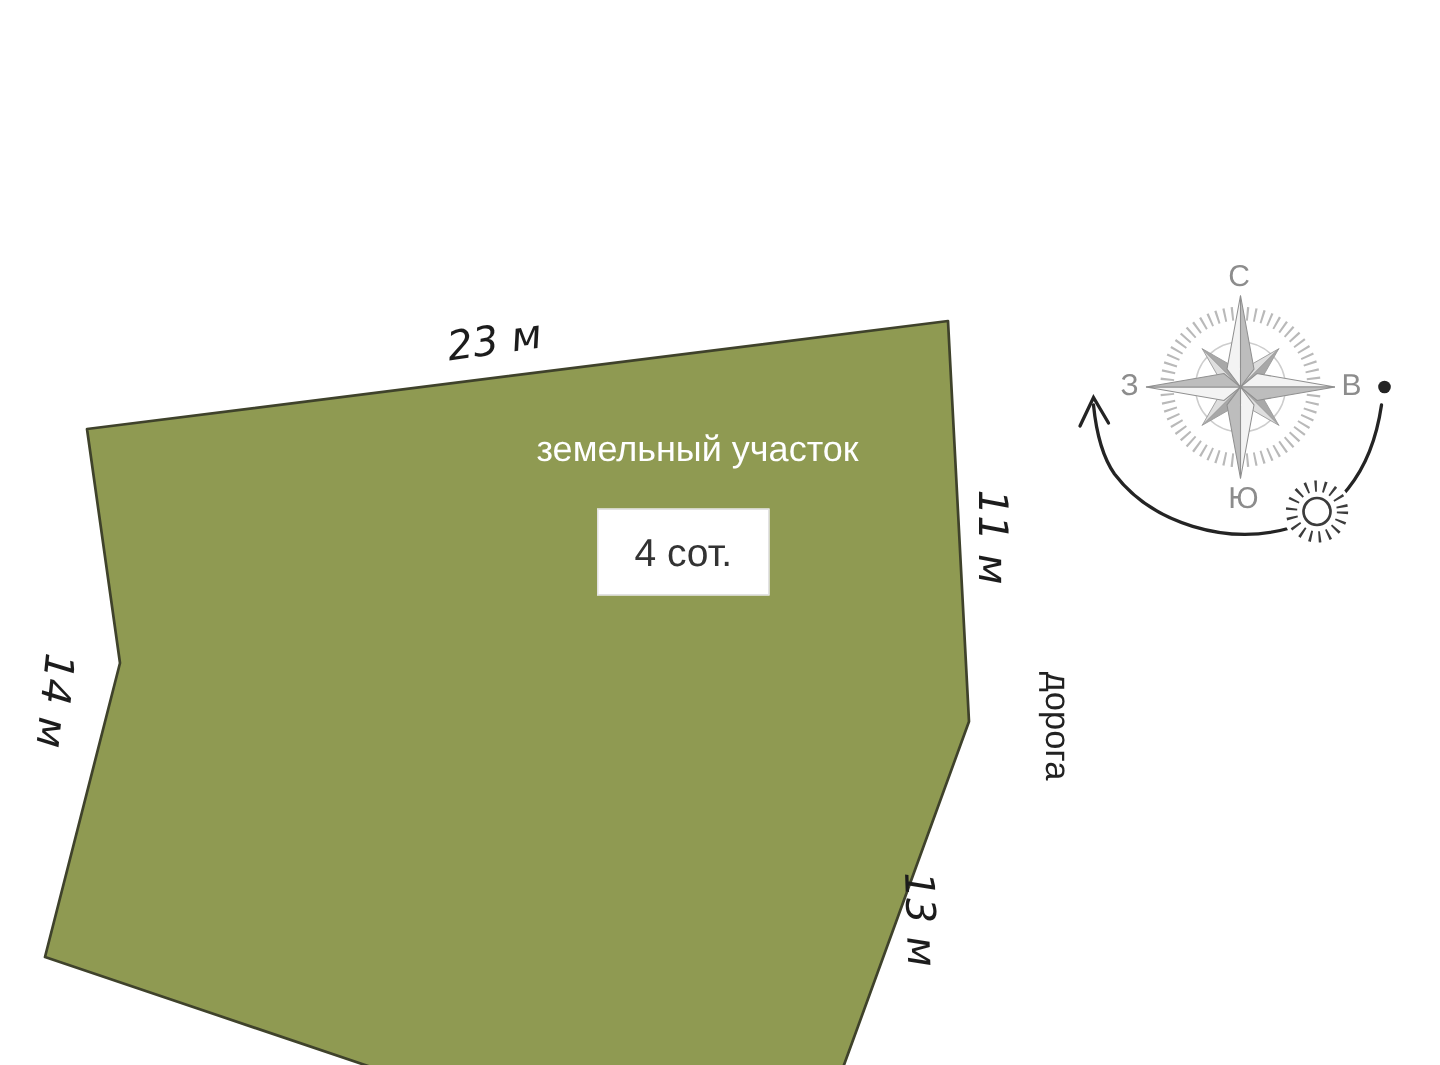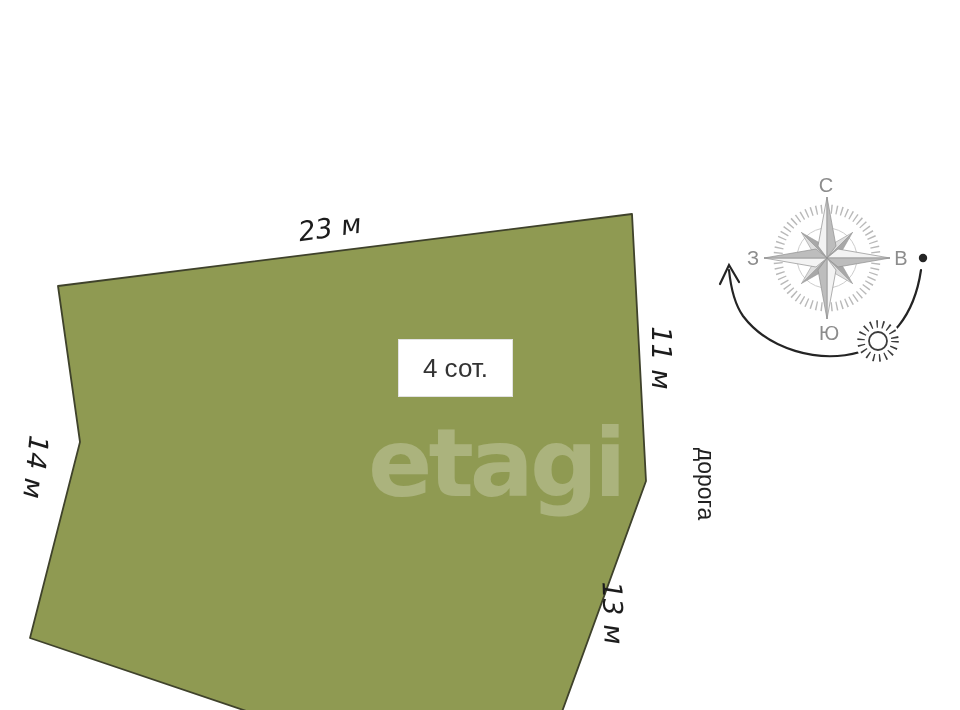--- a/index.html
+++ b/index.html
@@ -127,25 +127,25 @@
   <div class="dim-label" style="left:298px; top:212px; transform: rotate(-8deg);">23 м</div>
 
   <div class="dim-label" style="left:661px; top:358px; transform: translate(-50%,-50%) rotate(90deg);">11 м</div>
 
   <div class="dim-label" style="left:36px; top:467px; transform: translate(-50%,-50%) rotate(96deg);">14 м</div>
 
   <div class="dim-label" style="left:613px; top:613px; transform: translate(-50%,-50%) rotate(88deg);">13 м</div>
 
   <div class="road-label">дорога</div>
 
+  <div class="parcel-label">земельный участок</div>
 
   <div class="area-box">
     <span>4 сот.</span>
   </div>
 
-  <div class="watermark">etagi</div>
 
   <span class="compass-letter" style="left:826px; top:185px;">С</span>
   <span class="compass-letter" style="left:901px; top:258px;">В</span>
   <span class="compass-letter" style="left:829px; top:333px;">Ю</span>
   <span class="compass-letter" style="left:753px; top:258px;">З</span>
 
 </div>
 
 </body></html>

